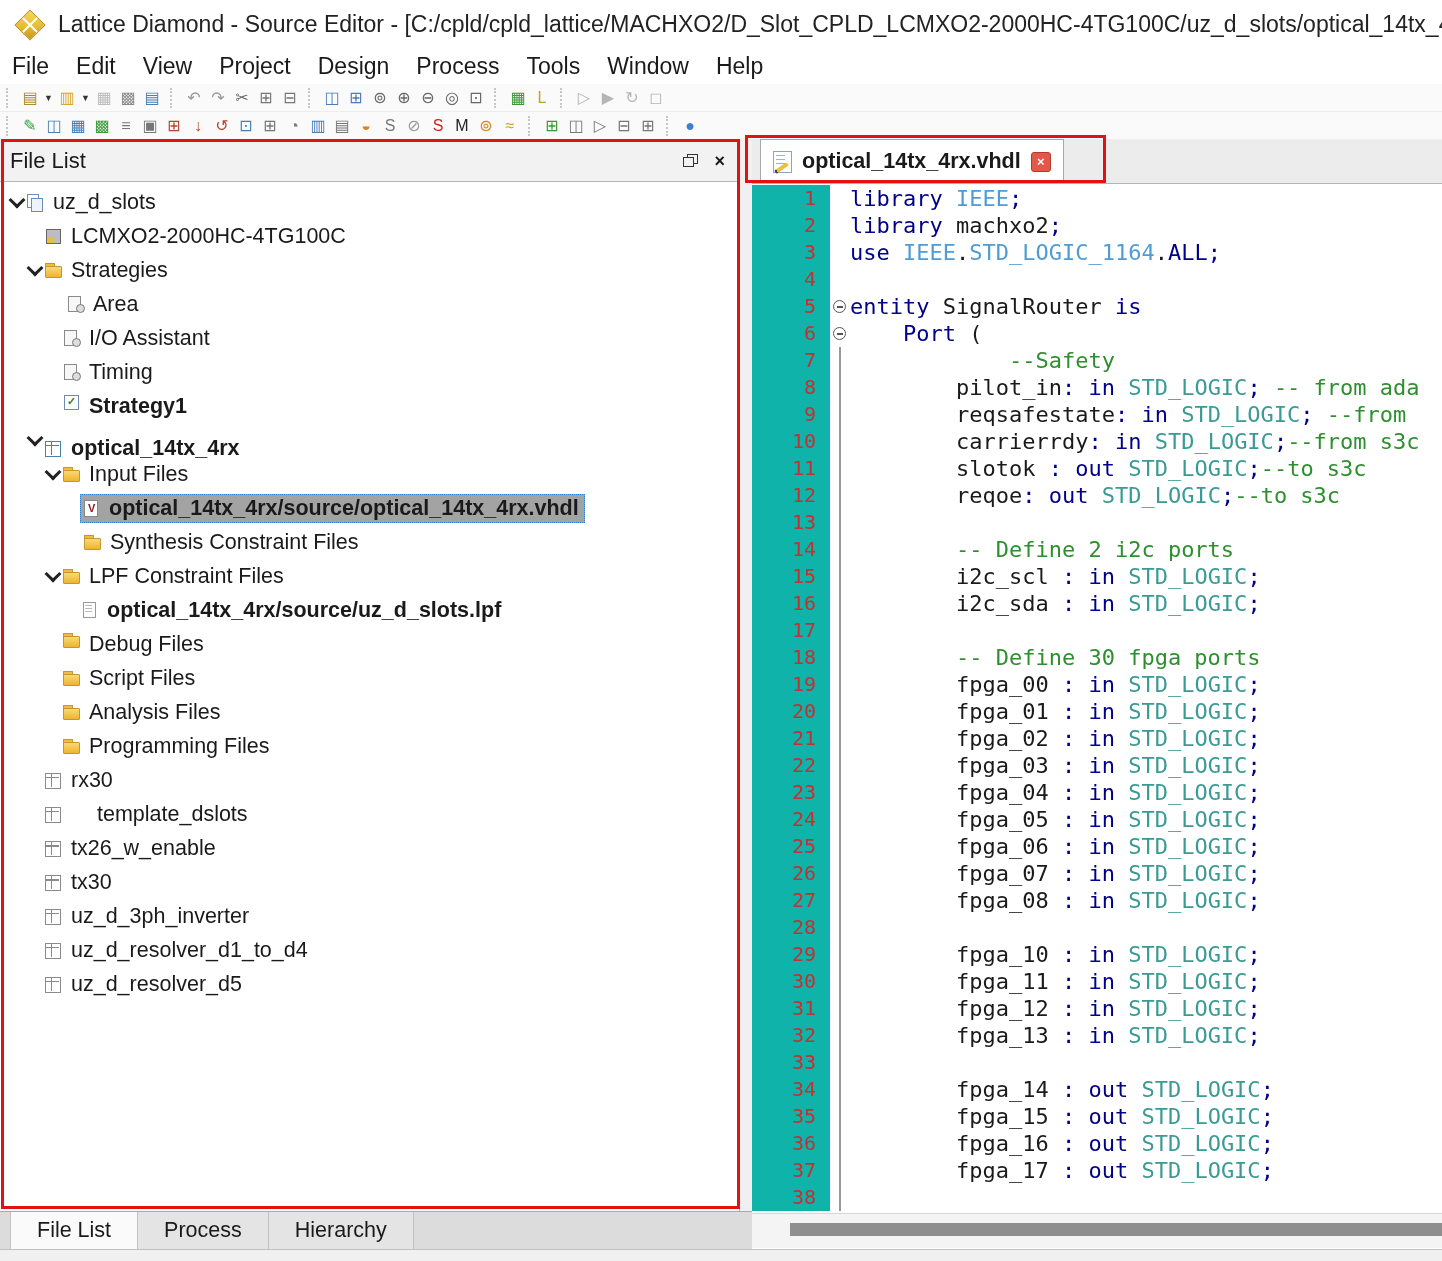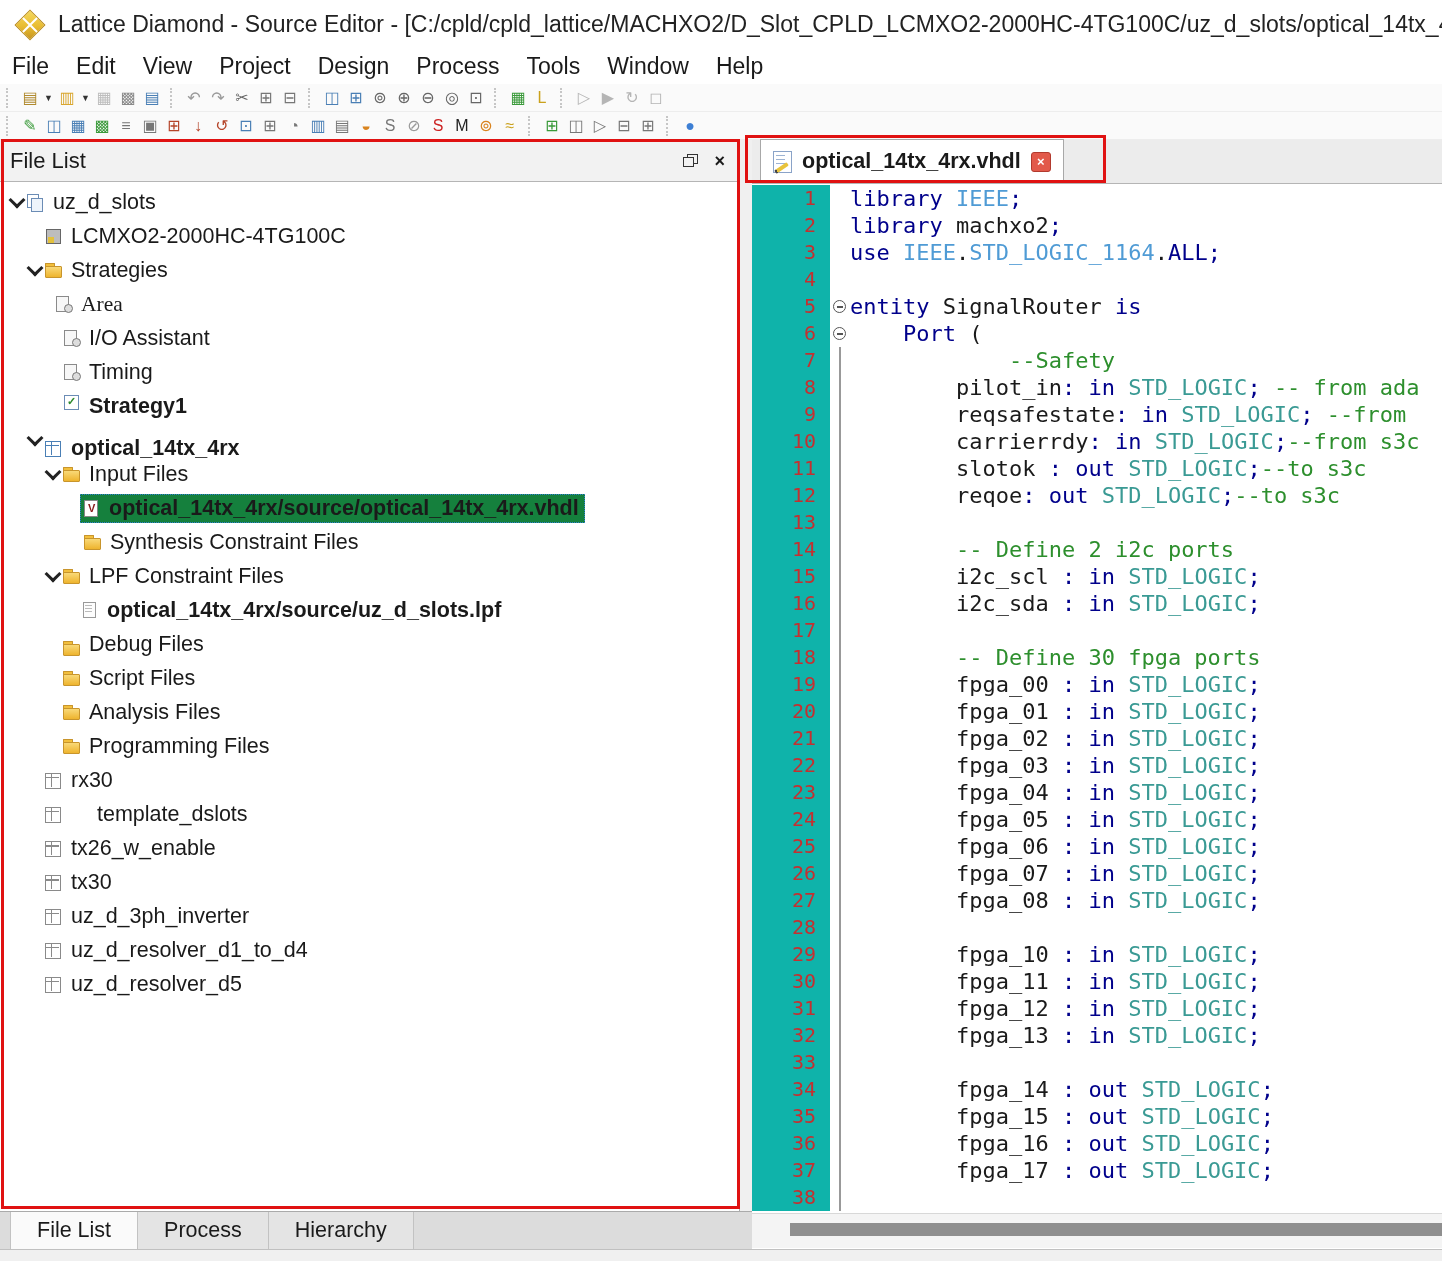--- a/index.html
+++ b/index.html
@@ -33,21 +33,21 @@
     display:flex;align-items:center;box-sizing:border-box;padding:0 10px;font-size:22px;}
   .panel-title{flex:1;}
   .float-ic{width:15px;height:13px;position:relative;margin-right:16px;flex:none;}
   .float-ic::before{content:"";position:absolute;right:0;top:0;width:9px;height:8px;border:1.5px solid #333;}
   .float-ic::after{content:"";position:absolute;left:0;bottom:0;width:9px;height:8px;border:1.5px solid #333;background:#f2f2f2;}
   .close-x{font-size:18px;font-weight:bold;line-height:1;margin-right:4px;}
   .tree{position:absolute;left:0;top:42px;right:1px;bottom:0;overflow:hidden;padding-top:3px;}
   .trow{height:34px;display:flex;align-items:center;font-size:21.5px;white-space:nowrap;}
   .trow .slot{width:18px;flex:none;display:flex;align-items:center;justify-content:center;}
   .chev{width:9px;height:9px;border-right:3px solid #222;border-bottom:3px solid #222;transform:rotate(45deg);margin-top:-4px;}
-  .selbox{display:flex;align-items:center;background:#15803d;outline:1.5px dotted #2f7fd0;outline-offset:-1px;padding:2px 6px 2px 2px;}
+  .selbox{display:flex;align-items:center;background:#a3a3a3;outline:1.5px dotted #2f7fd0;outline-offset:-1px;padding:2px 6px 2px 2px;}
   .tlabel{margin-left:2px;}
   .bold{font-weight:bold;}
   
   .ic{width:19px;height:17px;position:relative;display:inline-block;margin-right:6px;flex:none;}
   .ic-docs::before{content:"";position:absolute;left:1px;top:0;width:10px;height:12px;background:#fff;border:1.5px solid #6b8cb5;}
   .ic-docs::after{content:"";position:absolute;left:5px;top:4px;width:10px;height:12px;background:#eef4fb;border:1.5px solid #6b8cb5;}
   .ic-chip::before{content:"";position:absolute;left:2px;top:1px;width:13px;height:13px;background:#bdbdbd;border:1.5px solid #666;}
   .ic-chip::after{content:"";position:absolute;left:4px;bottom:2px;width:6px;height:6px;background:#e3c13c;}
   .ic-folder::before{content:"";position:absolute;left:1px;top:1px;width:8px;height:4px;background:#f2bf3c;border:1px solid #c8952c;border-bottom:none;border-radius:1px 1px 0 0;}
   .ic-folder::after{content:"";position:absolute;left:1px;top:4px;width:15px;height:10px;background:linear-gradient(#f9d978,#eeb42e);border:1px solid #c8952c;border-radius:1px;}
@@ -232,21 +232,21 @@
         </div>
         <div class="trow" style="padding-left: 26px;">
           <span class="slot">
             <span class="chev"></span>
           </span>
           <span style="display: flex; align-items: center;">
             <span class="ic ic-folder"></span>
             <span class="tlabel">Strategies</span>
           </span>
         </div>
-        <div class="trow" style="padding-left: 36px; font-family: Liberation Serif, serif;">
+        <div class="trow" style="padding-left: 48px;">
           <span class="slot"></span>
           <span style="display: flex; align-items: center;">
             <span class="ic ic-strategy"></span>
             <span class="tlabel">Area</span>
           </span>
         </div>
         <div class="trow" style="padding-left: 44px;">
           <span class="slot"></span>
           <span style="display: flex; align-items: center;">
             <span class="ic ic-strategy"></span>
@@ -310,21 +310,21 @@
         </div>
         <div class="trow" style="padding-left: 62px;">
           <span class="slot"></span>
           <span style="display: flex; align-items: center;">
             <span class="ic ic-page"></span>
             <span class="tlabel bold">optical_14tx_4rx/source/uz_d_slots.lpf</span>
           </span>
         </div>
         <div class="trow" style="padding-left: 44px;">
           <span class="slot"></span>
-          <span style="display: flex; align-items: flex-end;">
+          <span style="display: flex; align-items: flex-start;">
             <span class="ic ic-folder"></span>
             <span class="tlabel">Debug Files</span>
           </span>
         </div>
         <div class="trow" style="padding-left: 44px;">
           <span class="slot"></span>
           <span style="display: flex; align-items: center;">
             <span class="ic ic-folder"></span>
             <span class="tlabel">Script Files</span>
           </span>

